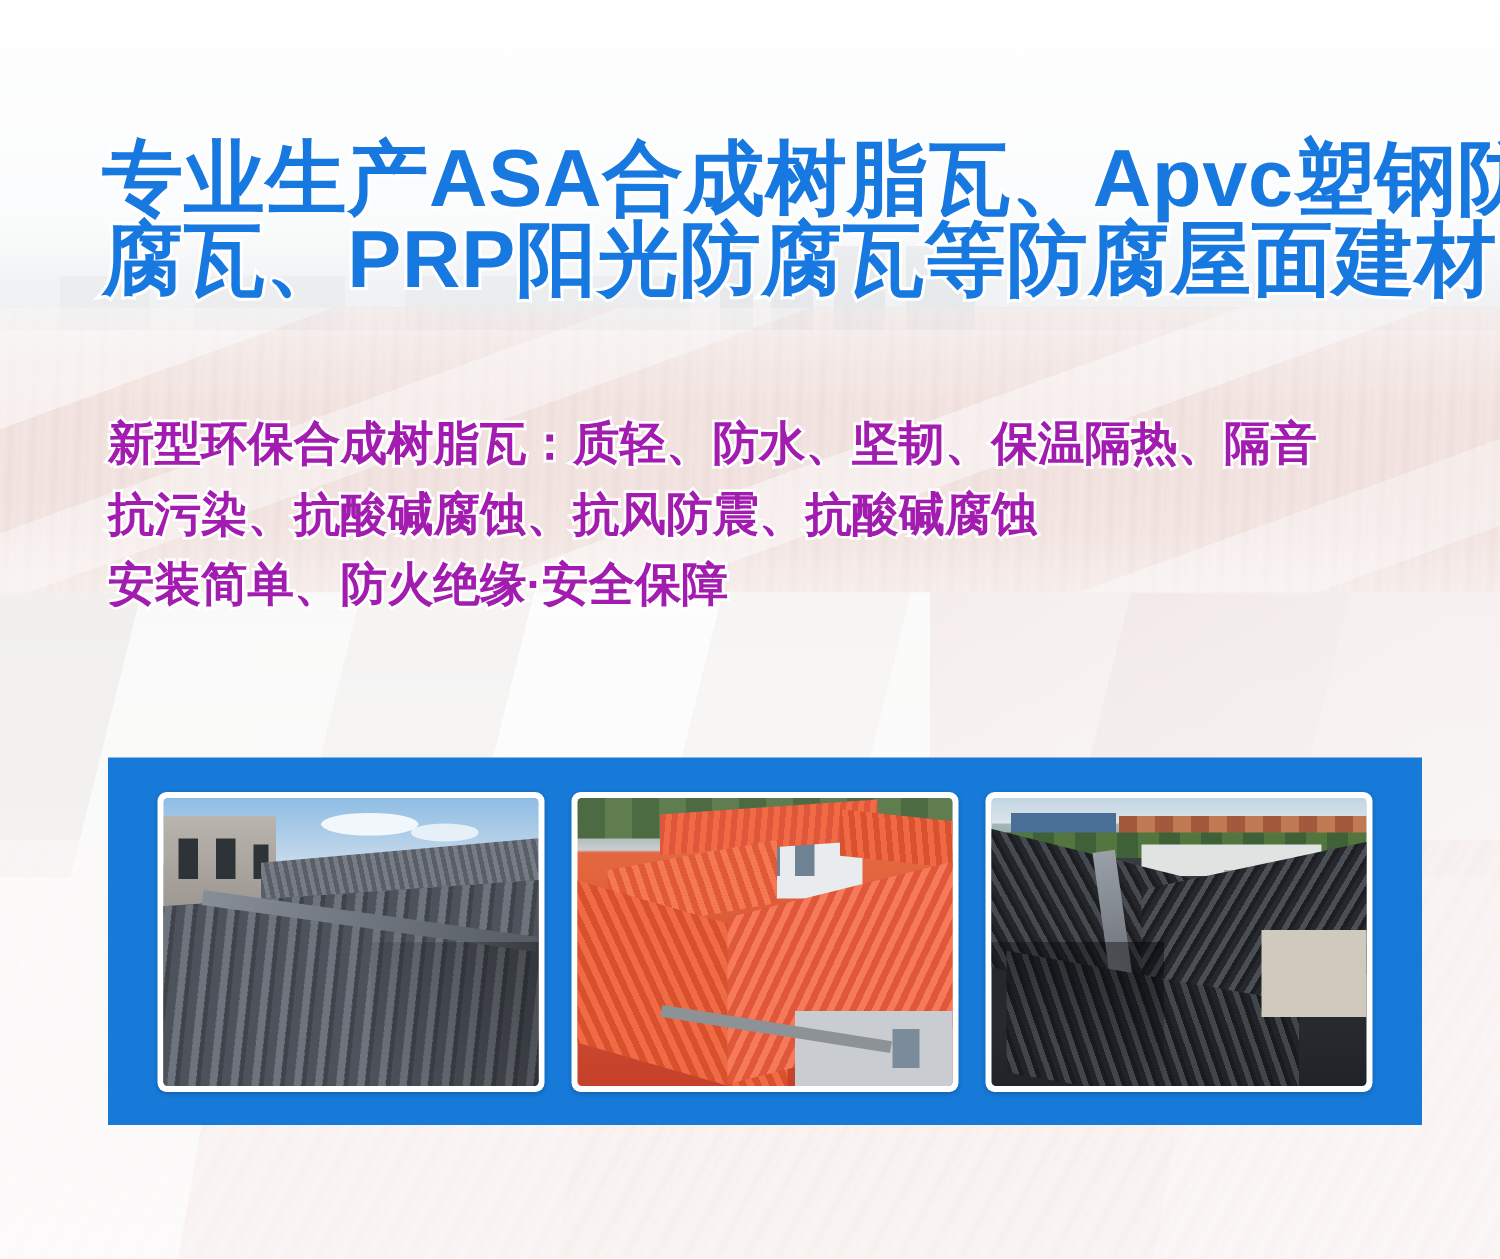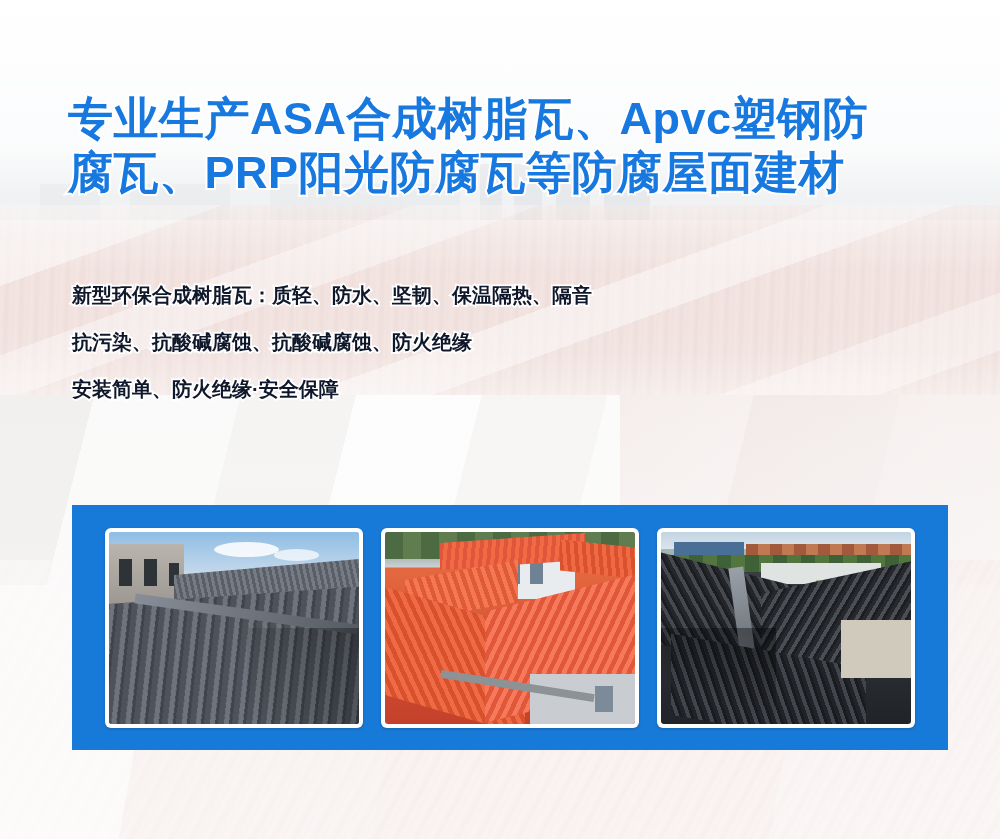--- a/index.html
+++ b/index.html
@@ -110,36 +110,36 @@
   }
   .bg-veil {
     position:absolute; left:0; top:0; width:1000px; height:839px;
     background:linear-gradient(180deg, rgba(255,255,255,.80) 0%, rgba(255,255,255,.42) 22%,
                rgba(255,255,255,.52) 48%, rgba(255,255,255,.60) 70%, rgba(255,255,255,.66) 100%);
   }
 
   
   .headline {
     position:absolute; left:68px; top:92px; width:880px;
-    font-size:45px; font-weight:bold; line-height:54px;
+    font-size:54px; font-weight:bold; line-height:54px;
     letter-spacing:0.5px;
     color:#1779e0;
     -webkit-text-stroke:4px #ffffff;
     paint-order:stroke fill;
     text-shadow:0 1px 0 rgba(255,255,255,.6);
     white-space:nowrap;
   }
   .headline .hl-line { display:block; }
 
   
   .subs { position:absolute; left:72px; top:272px; width:900px; }
   .sub-line {
     display:block;
-    font-size:20px; font-weight:bold; line-height:47px;
-    color:#0f172a;
+    font-size:31px; font-weight:bold; line-height:47px;
+    color:#a21caf;
     -webkit-text-stroke:3.5px #ffffff;
     paint-order:stroke fill;
     white-space:nowrap;
   }
 
   
   .photo-panel {
     position:absolute; left:72px; top:505px; width:876px; height:245px;
     background:#1779d8;
   }
@@ -250,21 +250,21 @@
     <div class="bg-veil"></div>
   </div>
 
   <div class="headline">
     <span class="hl-line">专业生产ASA合成树脂瓦、Apvc塑钢防</span>
     <span class="hl-line">腐瓦、PRP阳光防腐瓦等防腐屋面建材</span>
   </div>
 
   <div class="subs">
     <span class="sub-line">新型环保合成树脂瓦：质轻、防水、坚韧、保温隔热、隔音</span>
-    <span class="sub-line">抗污染、抗酸碱腐蚀、抗酸碱腐蚀、防火绝缘</span>
+    <span class="sub-line">抗污染、抗酸碱腐蚀、抗风防震、抗酸碱腐蚀</span>
     <span class="sub-line">安装简单、防火绝缘·安全保障</span>
   </div>
 
   <div class="photo-panel">
     <div class="photo-row">
 
       <div class="photo-frame">
         <div class="photo-inner p1">
           <div class="sky"></div>
           <div class="cloud1"></div>

